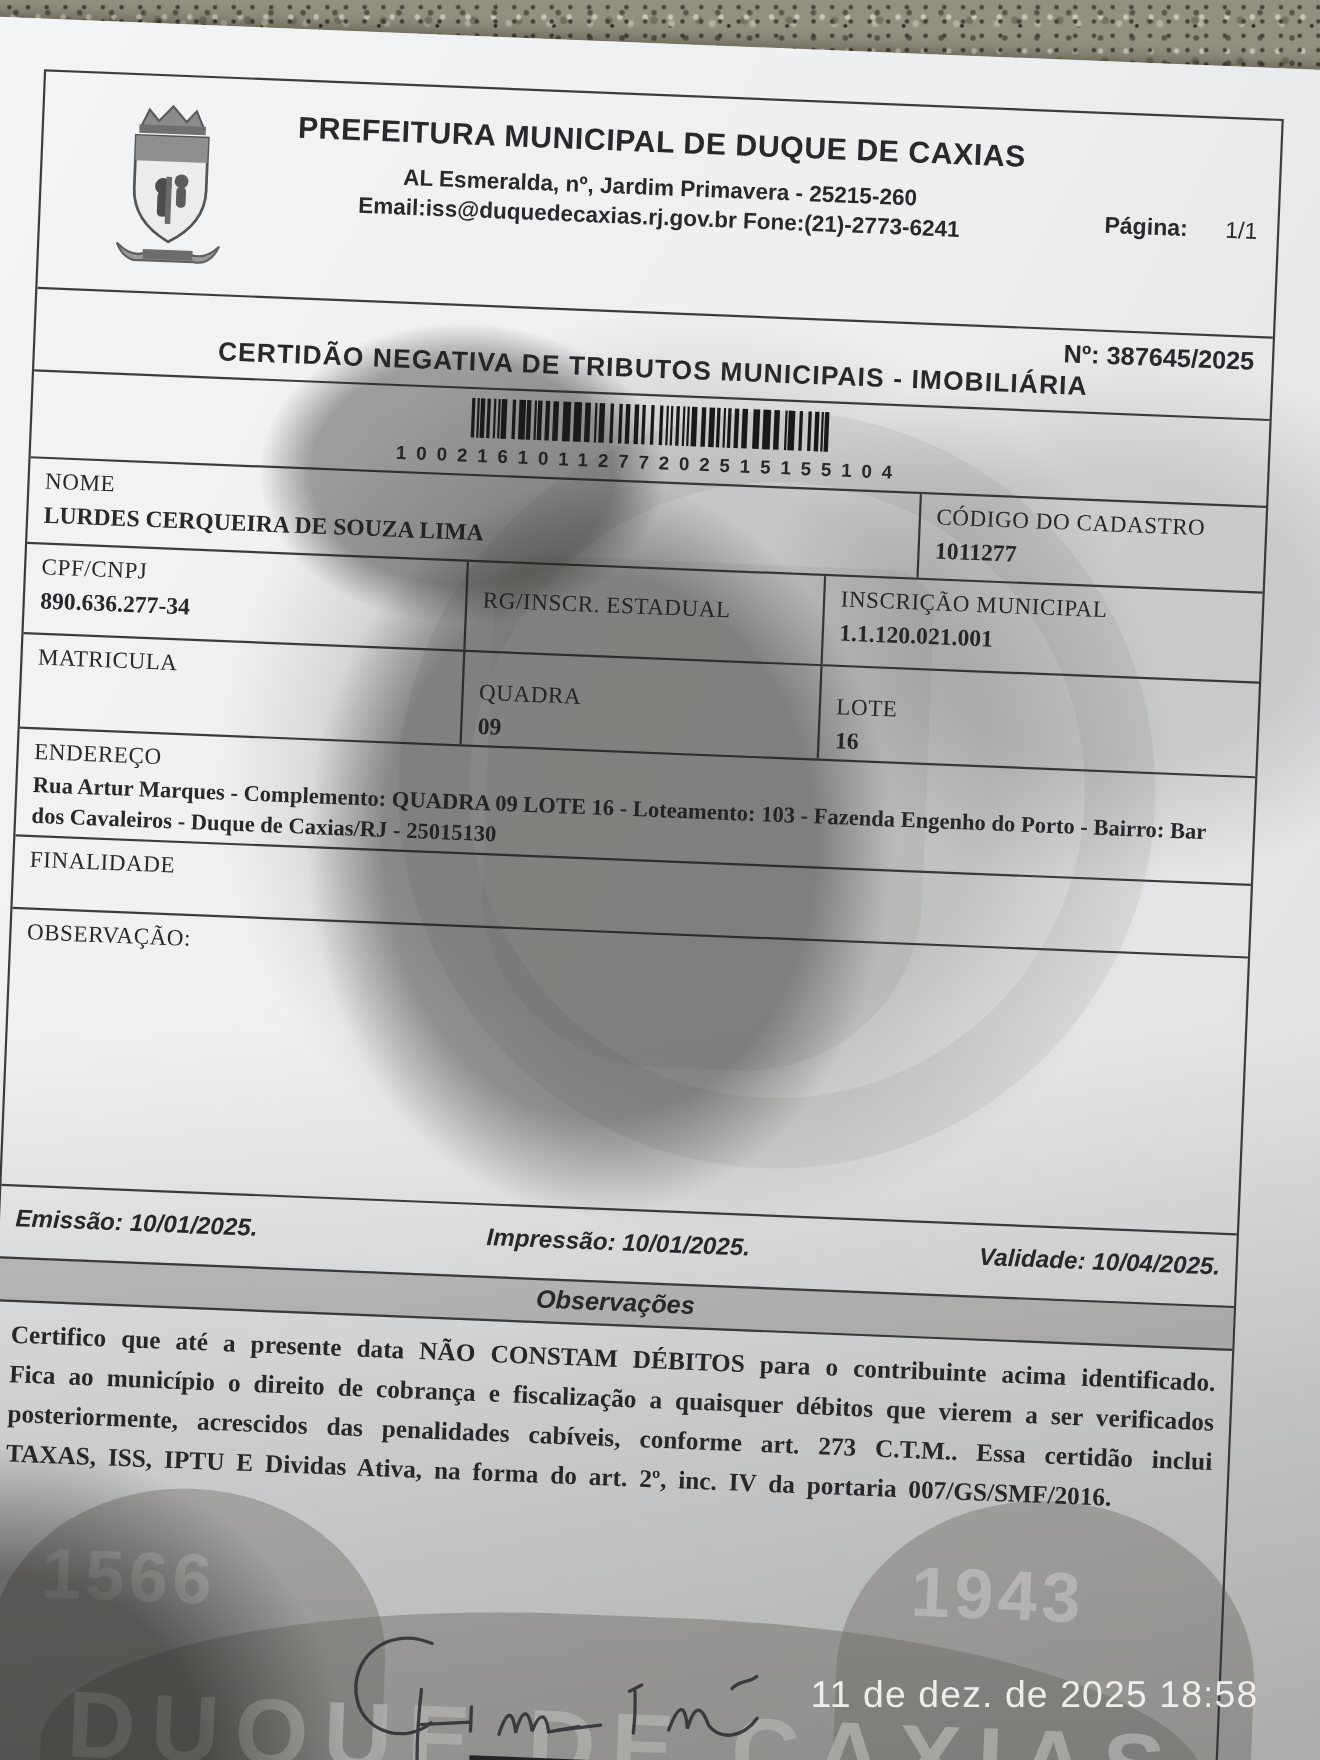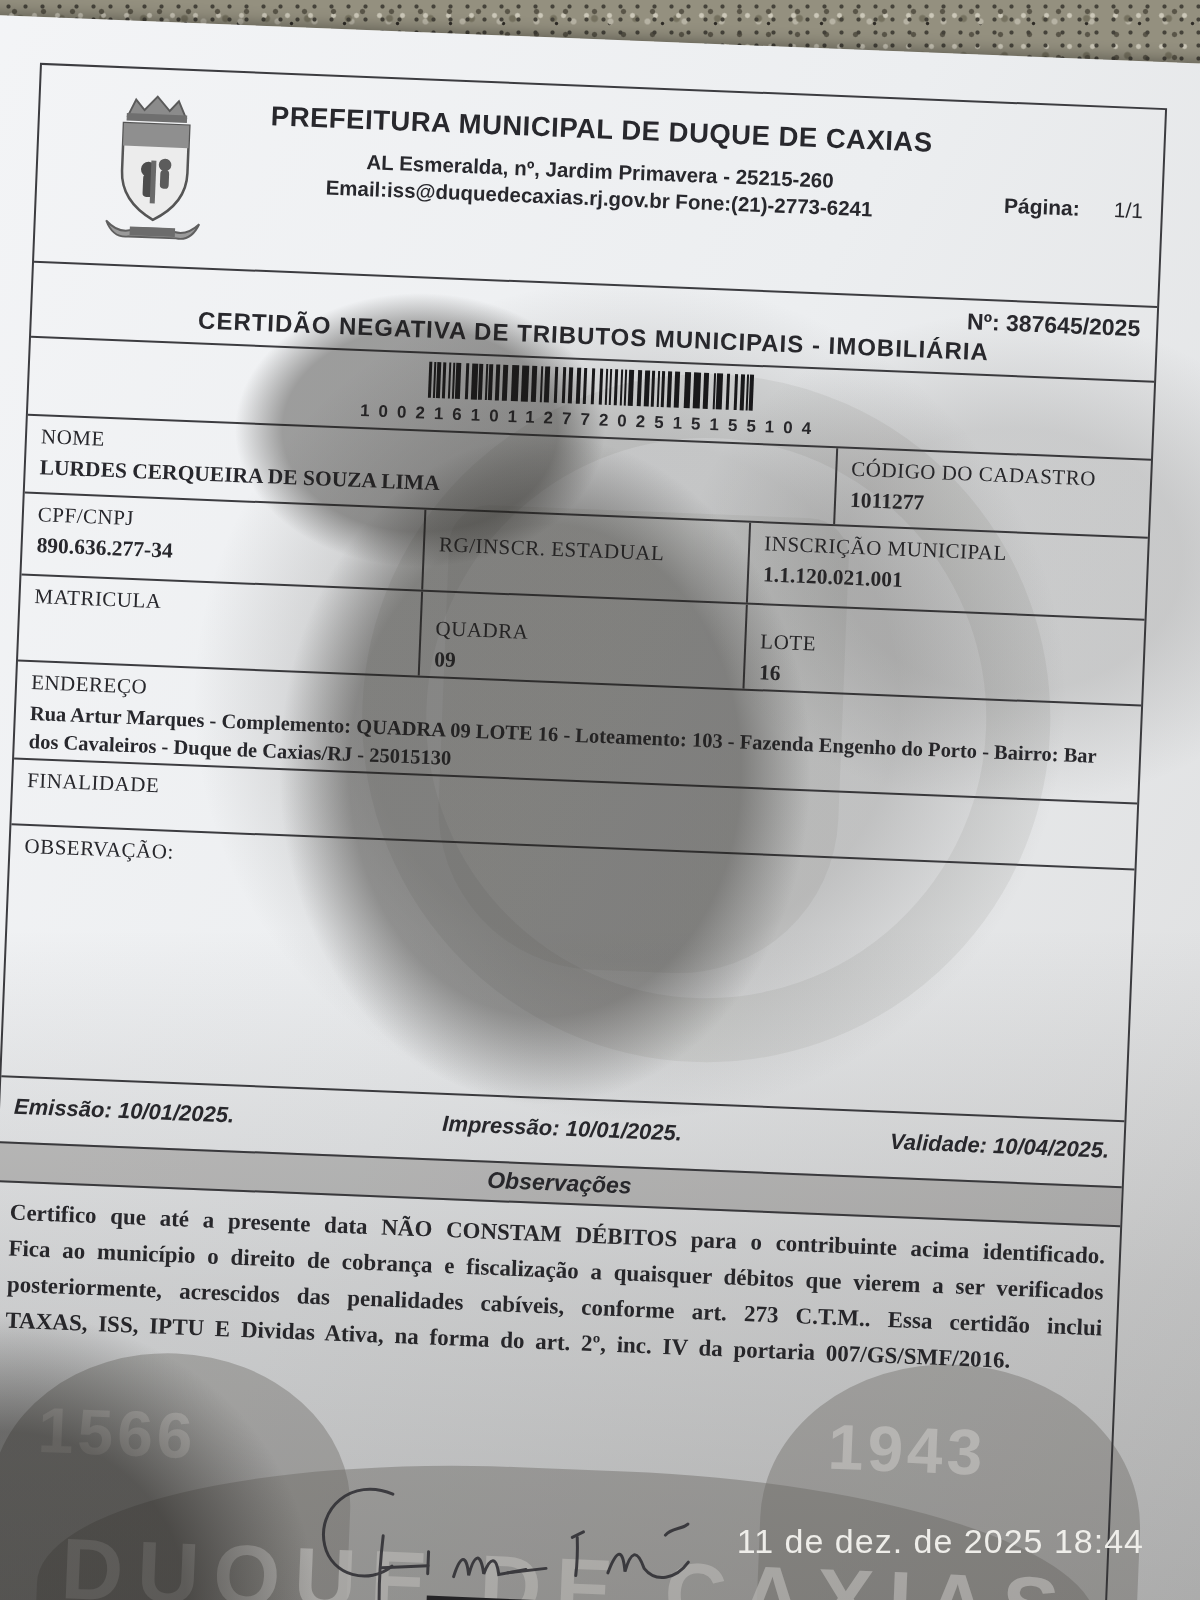--- a/index.html
+++ b/index.html
@@ -295,13 +295,13 @@
       <path d="M330 92 C338 68 344 66 347 90 C352 70 358 66 366 86 C378 100 398 96 410 78"></path>
       <path d="M386 52 C392 44 402 46 408 40"></path>
     </g>
   </svg>
   <div class="sig-line"></div>
 
 </div>
 
 <div class="shadow-overlay"></div>
 
-<div class="photo-stamp">11 de dez. de 2025 18:44</div>
+<div class="photo-stamp">11 de dez. de 2025 18:58</div>
 
 </body></html>

